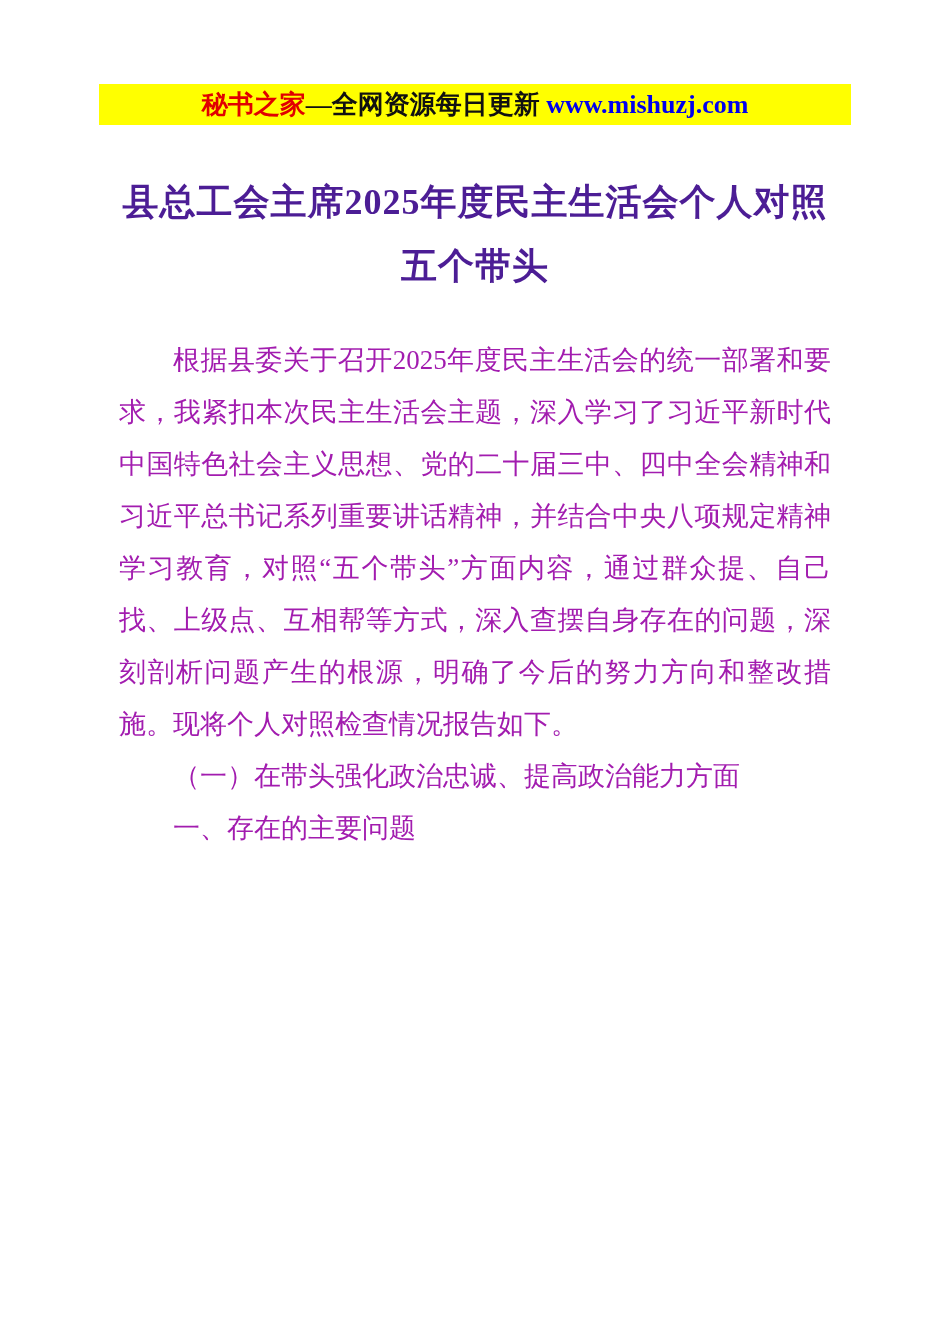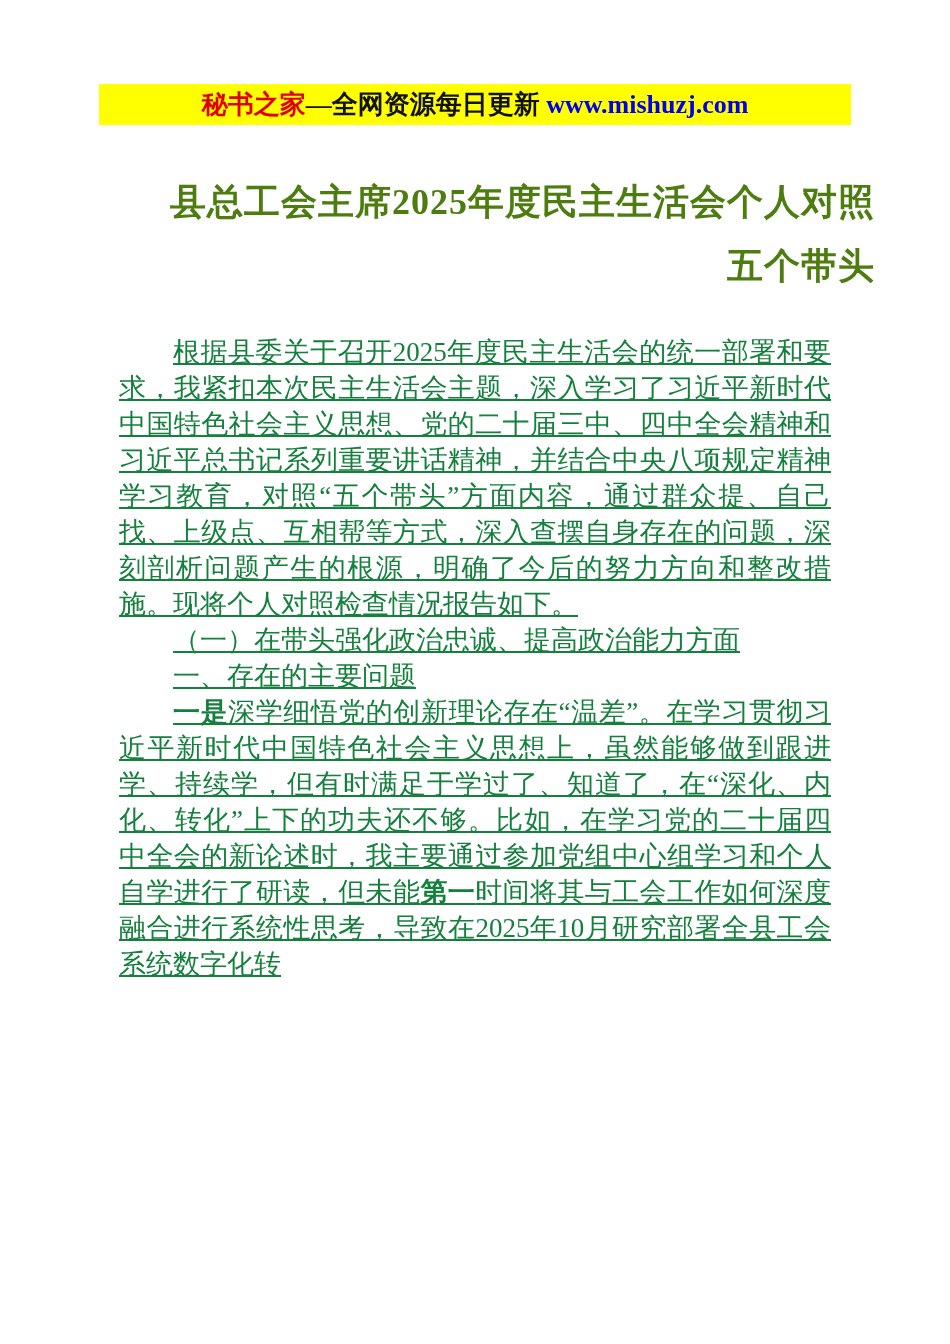--- a/index.html
+++ b/index.html
@@ -26,36 +26,35 @@
     font-weight: bold;
     line-height: 41px;
     white-space: nowrap;
   }
   .banner .site-name { color: #e10000; }
   .banner .tagline   { color: #111111; }
   .banner .url       { color: #0000ee; cursor: pointer; }
   .doc-title {
     width: 800px;
     margin: 45px auto 0;
-    text-align: right;
+    text-align: center;
     font-size: 36px;
     font-weight: bold;
-    color: #4d7c0f;
+    color: #4c1d95;
     line-height: 64px;
     letter-spacing: 1px;
   }
   .doc-title .title-line { display: block; }
   .content {
     width: 712px;
     margin: 36px auto 0;
     font-size: 27px;
-    color: #15803d;
-    line-height: 36px;
+    color: #a21caf;
+    line-height: 52px;
     text-align: justify;
-    text-decoration: underline;
   }
   .para {
     margin: 0;
     text-indent: 2em;
   }
   .para b { font-weight: bold; }
 </style>
 </head>
 <body>
 
@@ -71,17 +70,16 @@
   </div>
 
   <div class="content">
 
     <p class="para">根据县委关于召开2025年度民主生活会的统一部署和要求，我紧扣本次民主生活会主题，深入学习了习近平新时代中国特色社会主义思想、党的二十届三中、四中全会精神和习近平总书记系列重要讲话精神，并结合中央八项规定精神学习教育，对照“五个带头”方面内容，通过群众提、自己找、上级点、互相帮等方式，深入查摆自身存在的问题，深刻剖析问题产生的根源，明确了今后的努力方向和整改措施。现将个人对照检查情况报告如下。</p>
 
     <p class="para">（一）在带头强化政治忠诚、提高政治能力方面</p>
 
     <p class="para">一、存在的主要问题</p>
 
-    <p class="para"><b>一是</b><span>深学细悟党的创新理论存在“温差”。在学习贯彻习近平新时代中国特色社会主义思想上，虽然能够做到跟进学、持续学，但有时满足于学过了、知道了，在“深化、内化、转化”上下的功夫还不够。比如，在学习党的二十届四中全会的新论述时，我主要通过参加党组中心组学习和个人自学进行了研读，但未能</span><b>第一</b><span>时间将其与工会工作如何深度融合进行系统性思考，导致在2025年10月研究部署全县工会系统数字化转</span></p>
 
   </div>
 
 </div>
 
 </body></html>

